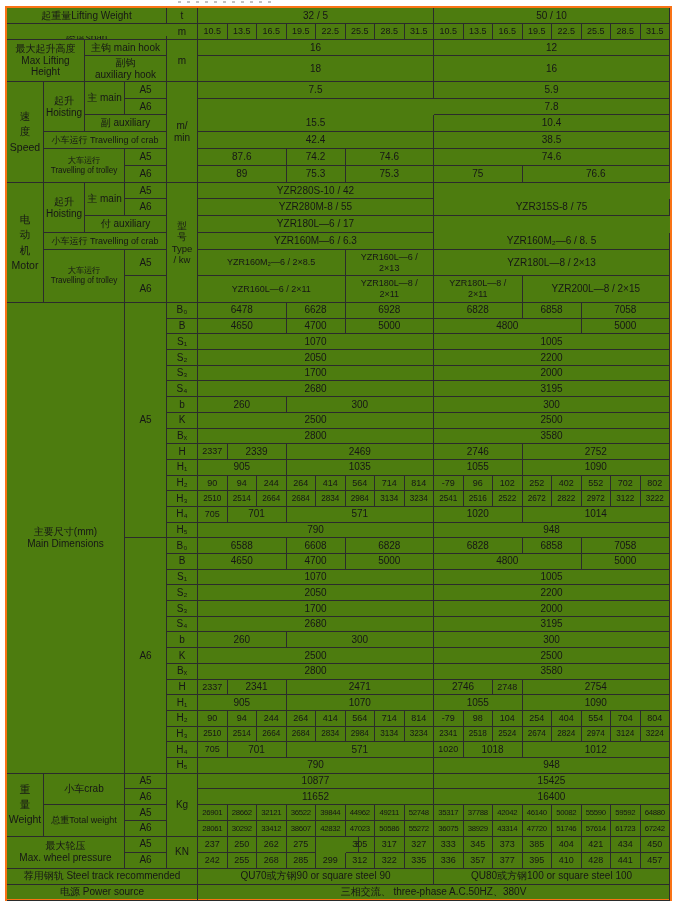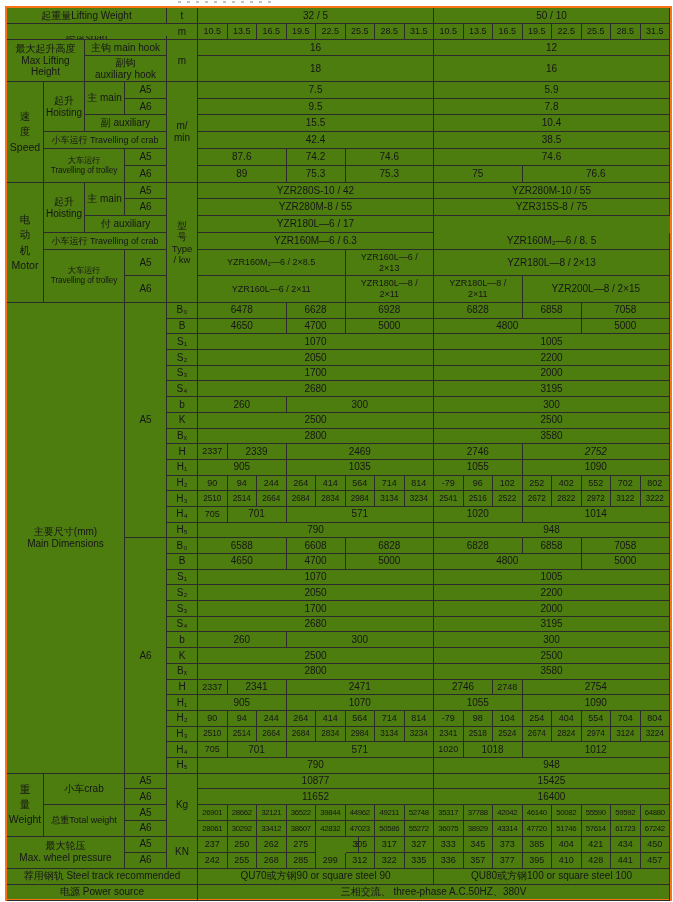--- a/index.html
+++ b/index.html
@@ -62,21 +62,20 @@
 Speed</div>
     <div class="c" style="grid-area: 5 / 2 / span 3 / span 1;">起升
 Hoisting</div>
     <div class="c" style="grid-area: 5 / 3 / span 2 / span 1;">主 main</div>
     <div class="c" style="grid-area: 5 / 4 / span 1 / span 1;">A5</div>
     <div class="c" style="grid-area: 5 / 5 / span 6 / span 1;">m/
 min</div>
     <div class="c" style="grid-area: 5 / 6 / span 1 / span 8;">7.5</div>
     <div class="c" style="grid-area: 5 / 14 / span 1 / span 8;">5.9</div>
     <div class="c" style="grid-area: 6 / 4 / span 1 / span 1;">A6</div>
-    <div class="c" style="grid-area: 6 / 6 / span 1 / span 8;">9.5</div>
     <div class="c" style="grid-area: 6 / 14 / span 1 / span 8;">7.8</div>
     <div class="c" style="grid-area: 7 / 3 / span 1 / span 2;">副 auxiliary</div>
     <div class="c" style="grid-area: 7 / 6 / span 1 / span 8;">15.5</div>
     <div class="c" style="grid-area: 7 / 14 / span 1 / span 8;">10.4</div>
     <div class="c n9" style="grid-area: 8 / 2 / span 1 / span 3;">小车运行 Travelling of crab</div>
     <div class="c" style="grid-area: 8 / 6 / span 1 / span 8;">42.4</div>
     <div class="c" style="grid-area: 8 / 14 / span 1 / span 8;">38.5</div>
     <div class="c n85" style="grid-area: 9 / 2 / span 2 / span 2;">大车运行
 Travelling of trolley</div>
     <div class="c" style="grid-area: 9 / 4 / span 1 / span 1;">A5</div>
@@ -96,21 +95,20 @@
 Motor</div>
     <div class="c" style="grid-area: 11 / 2 / span 3 / span 1;">起升
 Hoisting</div>
     <div class="c" style="grid-area: 11 / 3 / span 2 / span 1;">主 main</div>
     <div class="c" style="grid-area: 11 / 4 / span 1 / span 1;">A5</div>
     <div class="c n95" style="grid-area: 11 / 5 / span 6 / span 1;">型
 号
 Type
 / kw</div>
     <div class="c" style="grid-area: 11 / 6 / span 1 / span 8;">YZR280S-10 / 42</div>
-    <div class="c" style="grid-area: 11 / 14 / span 1 / span 8;">YZR280M-10 / 55</div>
     <div class="c" style="grid-area: 12 / 4 / span 1 / span 1;">A6</div>
     <div class="c" style="grid-area: 12 / 6 / span 1 / span 8;">YZR280M-8 / 55</div>
     <div class="c" style="grid-area: 12 / 14 / span 1 / span 8;">YZR315S-8 / 75</div>
     <div class="c" style="grid-area: 13 / 3 / span 1 / span 2;">付 auxiliary</div>
     <div class="c" style="grid-area: 13 / 6 / span 1 / span 8;">YZR180L—6 / 17</div>
     <div class="c n9" style="grid-area: 14 / 2 / span 1 / span 3;">小车运行 Travelling of crab</div>
     <div class="c" style="grid-area: 14 / 6 / span 1 / span 8;">YZR160M—6 / 6.3</div>
     <div class="c" style="grid-area: 14 / 14 / span 1 / span 8;">YZR160M₂—6 / 8. 5</div>
     <div class="c n85" style="grid-area: 15 / 2 / span 2 / span 2;">大车运行
 Travelling of trolley</div>
@@ -162,21 +160,21 @@
     <div class="c" style="grid-area: 24 / 6 / span 1 / span 8;">2500</div>
     <div class="c" style="grid-area: 24 / 14 / span 1 / span 8;">2500</div>
     <div class="c" style="grid-area: 25 / 5 / span 1 / span 1;">Bₓ</div>
     <div class="c" style="grid-area: 25 / 6 / span 1 / span 8;">2800</div>
     <div class="c" style="grid-area: 25 / 14 / span 1 / span 8;">3580</div>
     <div class="c" style="grid-area: 26 / 5 / span 1 / span 1;">H</div>
     <div class="c n9" style="grid-area: 26 / 6 / span 1 / span 1;">2337</div>
     <div class="c" style="grid-area: 26 / 7 / span 1 / span 2;">2339</div>
     <div class="c" style="grid-area: 26 / 9 / span 1 / span 5;">2469</div>
     <div class="c" style="grid-area: 26 / 14 / span 1 / span 3;">2746</div>
-    <div class="c" style="grid-area: 26 / 17 / span 1 / span 5; font-style: italic;">2752</div>
+    <div class="c" style="grid-area: 26 / 17 / span 1 / span 5;">2752</div>
     <div class="c" style="grid-area: 27 / 5 / span 1 / span 1;">H₁</div>
     <div class="c" style="grid-area: 27 / 6 / span 1 / span 3;">905</div>
     <div class="c" style="grid-area: 27 / 9 / span 1 / span 5;">1035</div>
     <div class="c" style="grid-area: 27 / 14 / span 1 / span 3;">1055</div>
     <div class="c" style="grid-area: 27 / 17 / span 1 / span 5;">1090</div>
     <div class="c" style="grid-area: 28 / 5 / span 1 / span 1;">H₂</div>
     <div class="c n9" style="grid-area: 28 / 6 / span 1 / span 1;">90</div>
     <div class="c n9" style="grid-area: 28 / 7 / span 1 / span 1;">94</div>
     <div class="c n9" style="grid-area: 28 / 8 / span 1 / span 1;">244</div>
     <div class="c n9" style="grid-area: 28 / 9 / span 1 / span 1;">264</div>

